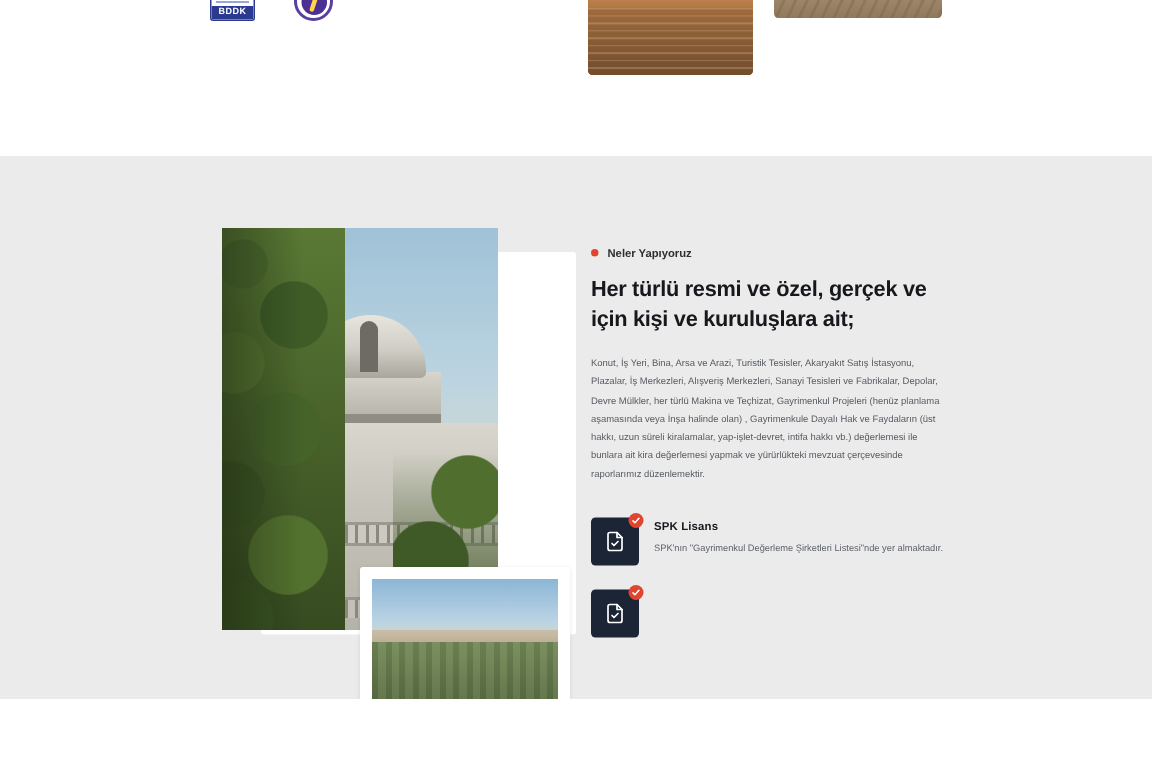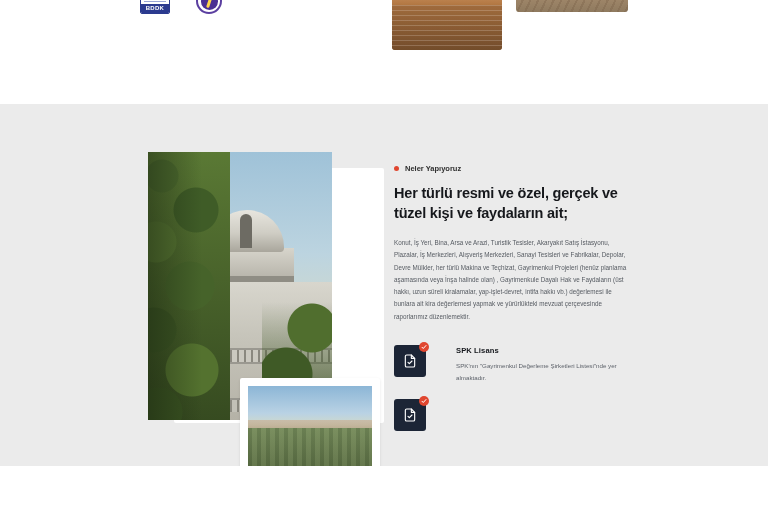--- a/index.html
+++ b/index.html
@@ -357,21 +357,21 @@
     right: -3px; top: -3px;
     width: 10px; height: 10px;
     border-radius: 50%;
     background: #e0462f;
     display: flex;
     align-items: center;
     justify-content: center;
   }
   .feature .icon-badge svg { display: block; }
 
-  .feature .ftext { flex: 1 1 auto; padding-top: 1px; margin-left: 20px; }
+  .feature .ftext { flex: 1 1 auto; padding-top: 1px; }
   .feature .ftitle {
     font-size: 7.6px;
     font-weight: bold;
     color: #15181d;
     margin: 0 0 5px 0;
     letter-spacing: .1px;
   }
   .feature .fdesc {
     font-size: 6.2px;
     line-height: 1.9;
@@ -431,21 +431,21 @@
       </div>
     </div>
 
     <div class="content">
 
       <div class="eyebrow">
         <span class="dot"></span>
         <span class="label">Neler Yapıyoruz</span>
       </div>
 
-      <h1 class="headline">Her türlü resmi ve özel, gerçek ve tüzel kişi ve faydaların ait;</h1>
+      <h1 class="headline">Her türlü resmi ve özel, gerçek ve için kişi ve kuruluşlara ait;</h1>
 
       <p class="body-copy">Konut, İş Yeri, Bina, Arsa ve Arazi, Turistik Tesisler, Akaryakıt Satış İstasyonu, Plazalar, İş Merkezleri, Alışveriş Merkezleri, Sanayi Tesisleri ve Fabrikalar, Depolar, Devre Mülkler, her türlü Makina ve Teçhizat, Gayrimenkul Projeleri (henüz planlama aşamasında veya İnşa halinde olan) , Gayrimenkule Dayalı Hak ve Faydaların (üst hakkı, uzun süreli kiralamalar, yap-işlet-devret, intifa hakkı vb.) değerlemesi ile bunlara ait kira değerlemesi yapmak ve yürürlükteki mevzuat çerçevesinde raporlarımız düzenlemektir.</p>
 
       <div class="feature">
         <div class="icon-box">
           <svg width="16" height="16" viewBox="0 0 24 24" fill="none" stroke="#ffffff" stroke-width="1.7" stroke-linecap="round" stroke-linejoin="round">
             <path d="M14 3H7a2 2 0 0 0-2 2v14a2 2 0 0 0 2 2h10a2 2 0 0 0 2-2V8z"></path>
             <path d="M14 3v5h5"></path>
             <path d="M9 14l2 2 4-4"></path>
           </svg>

